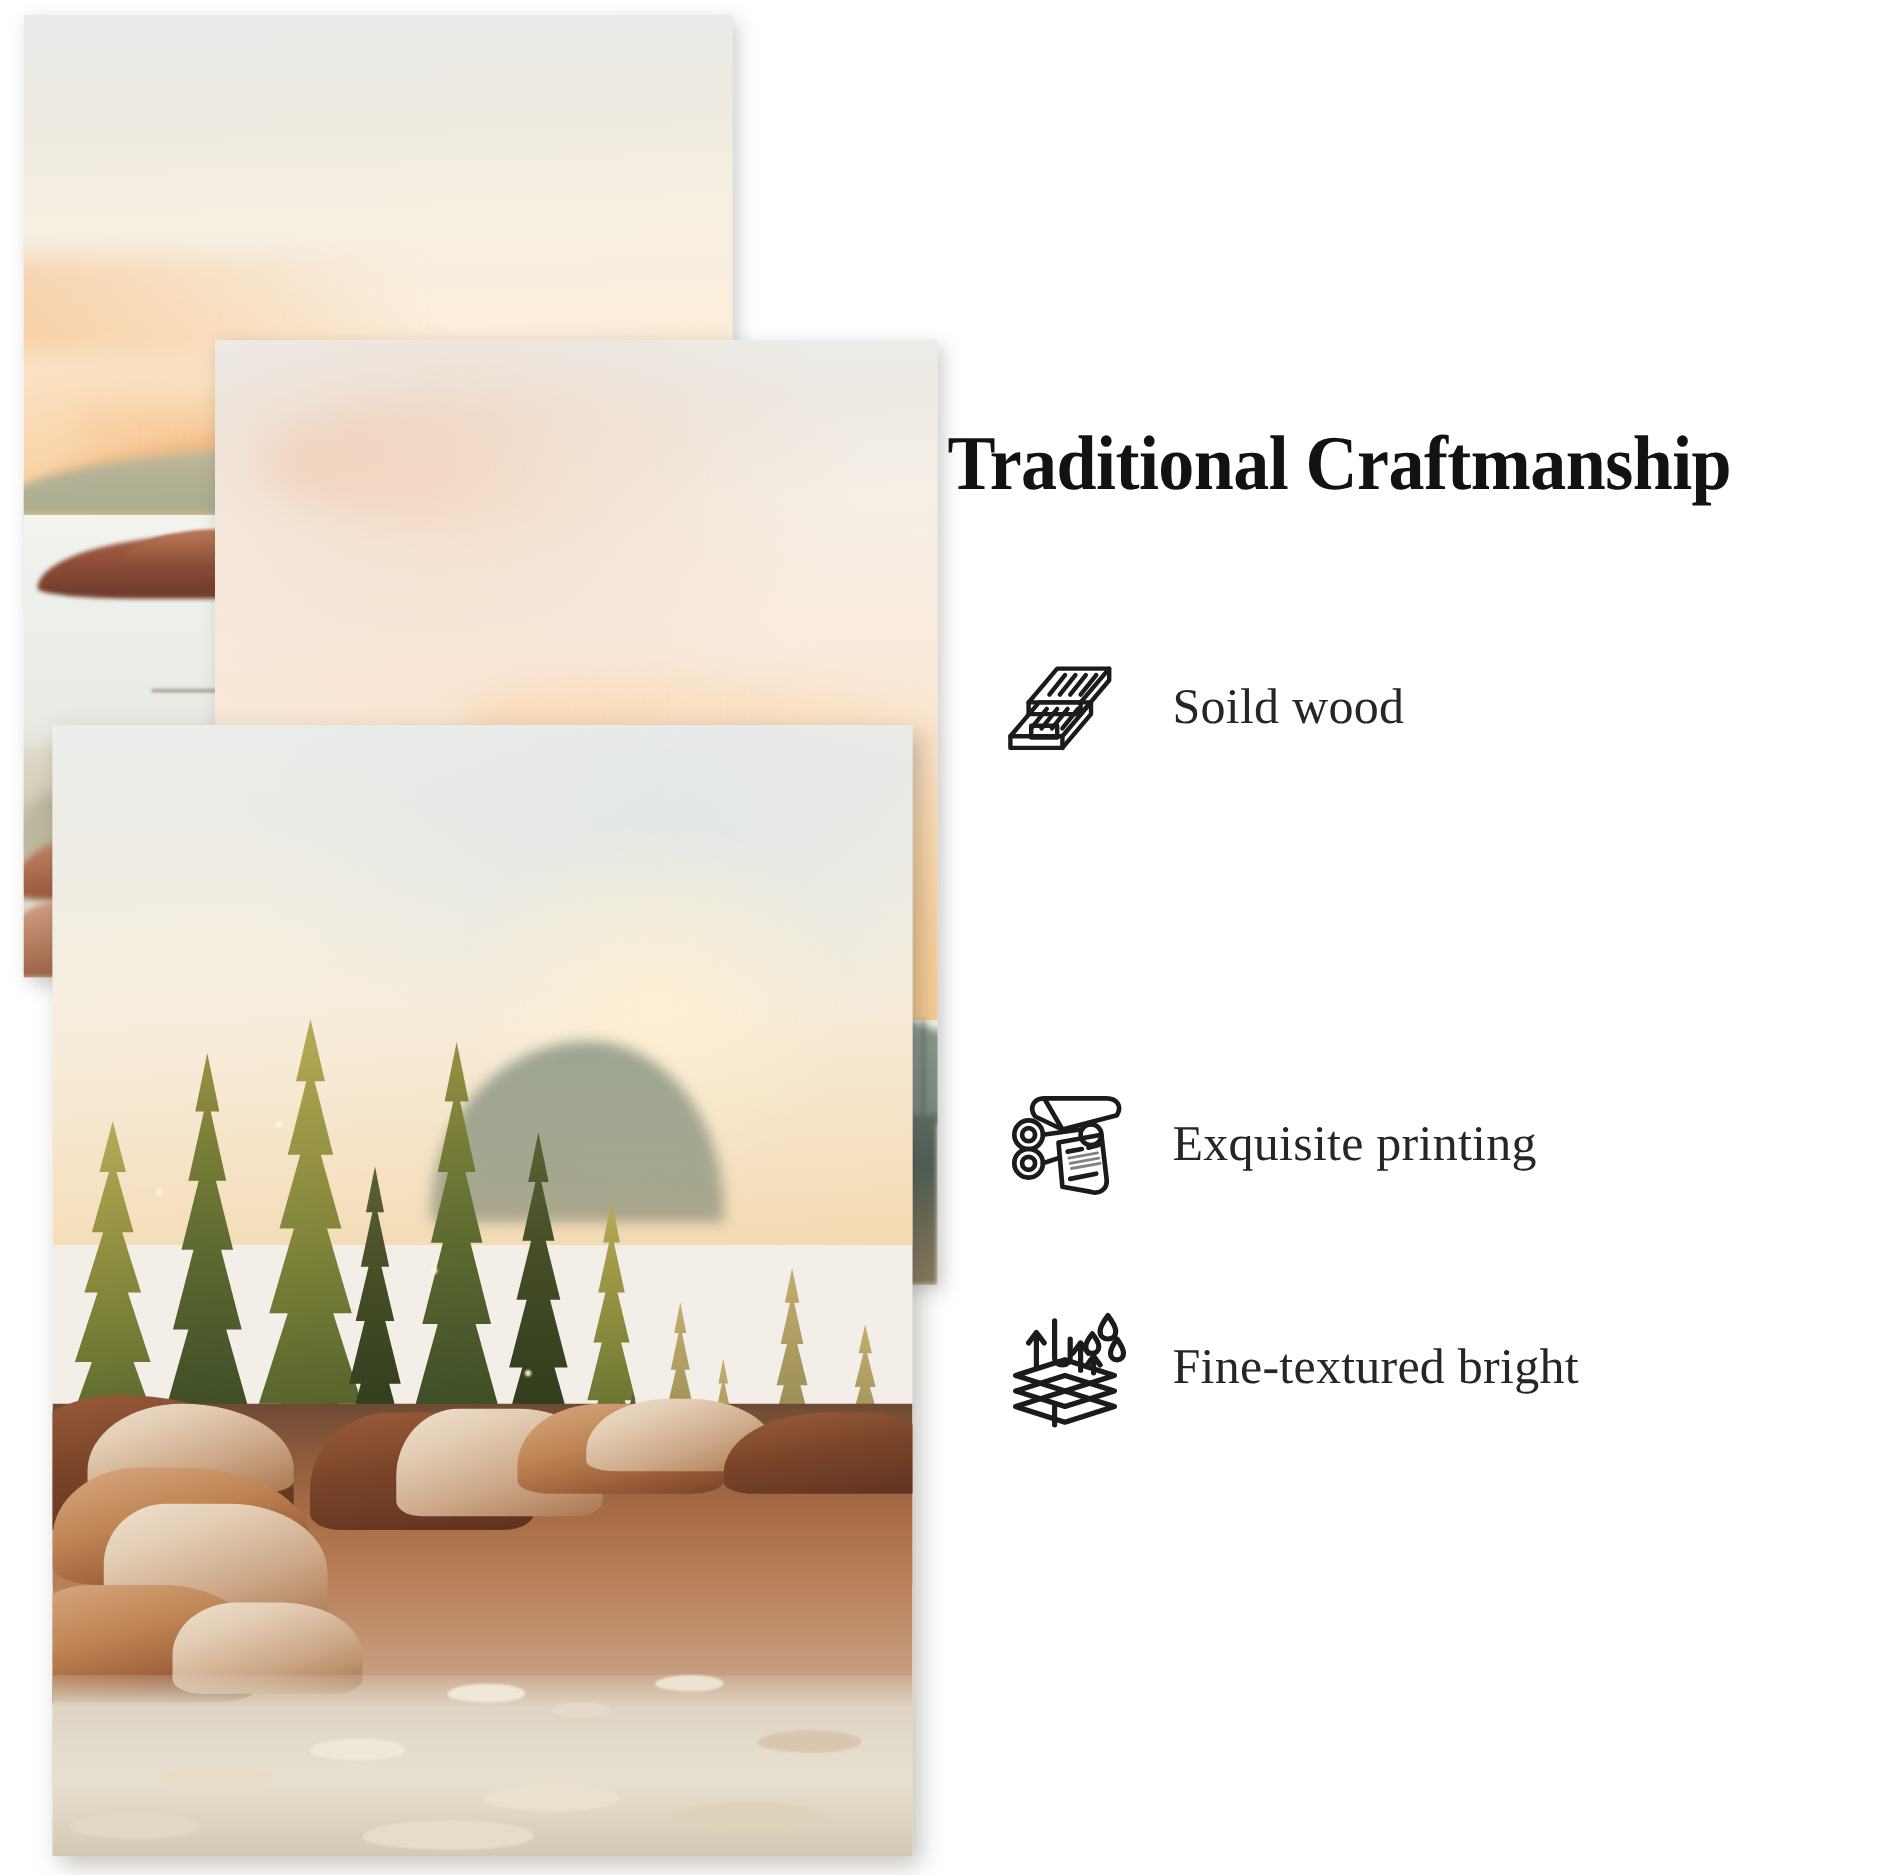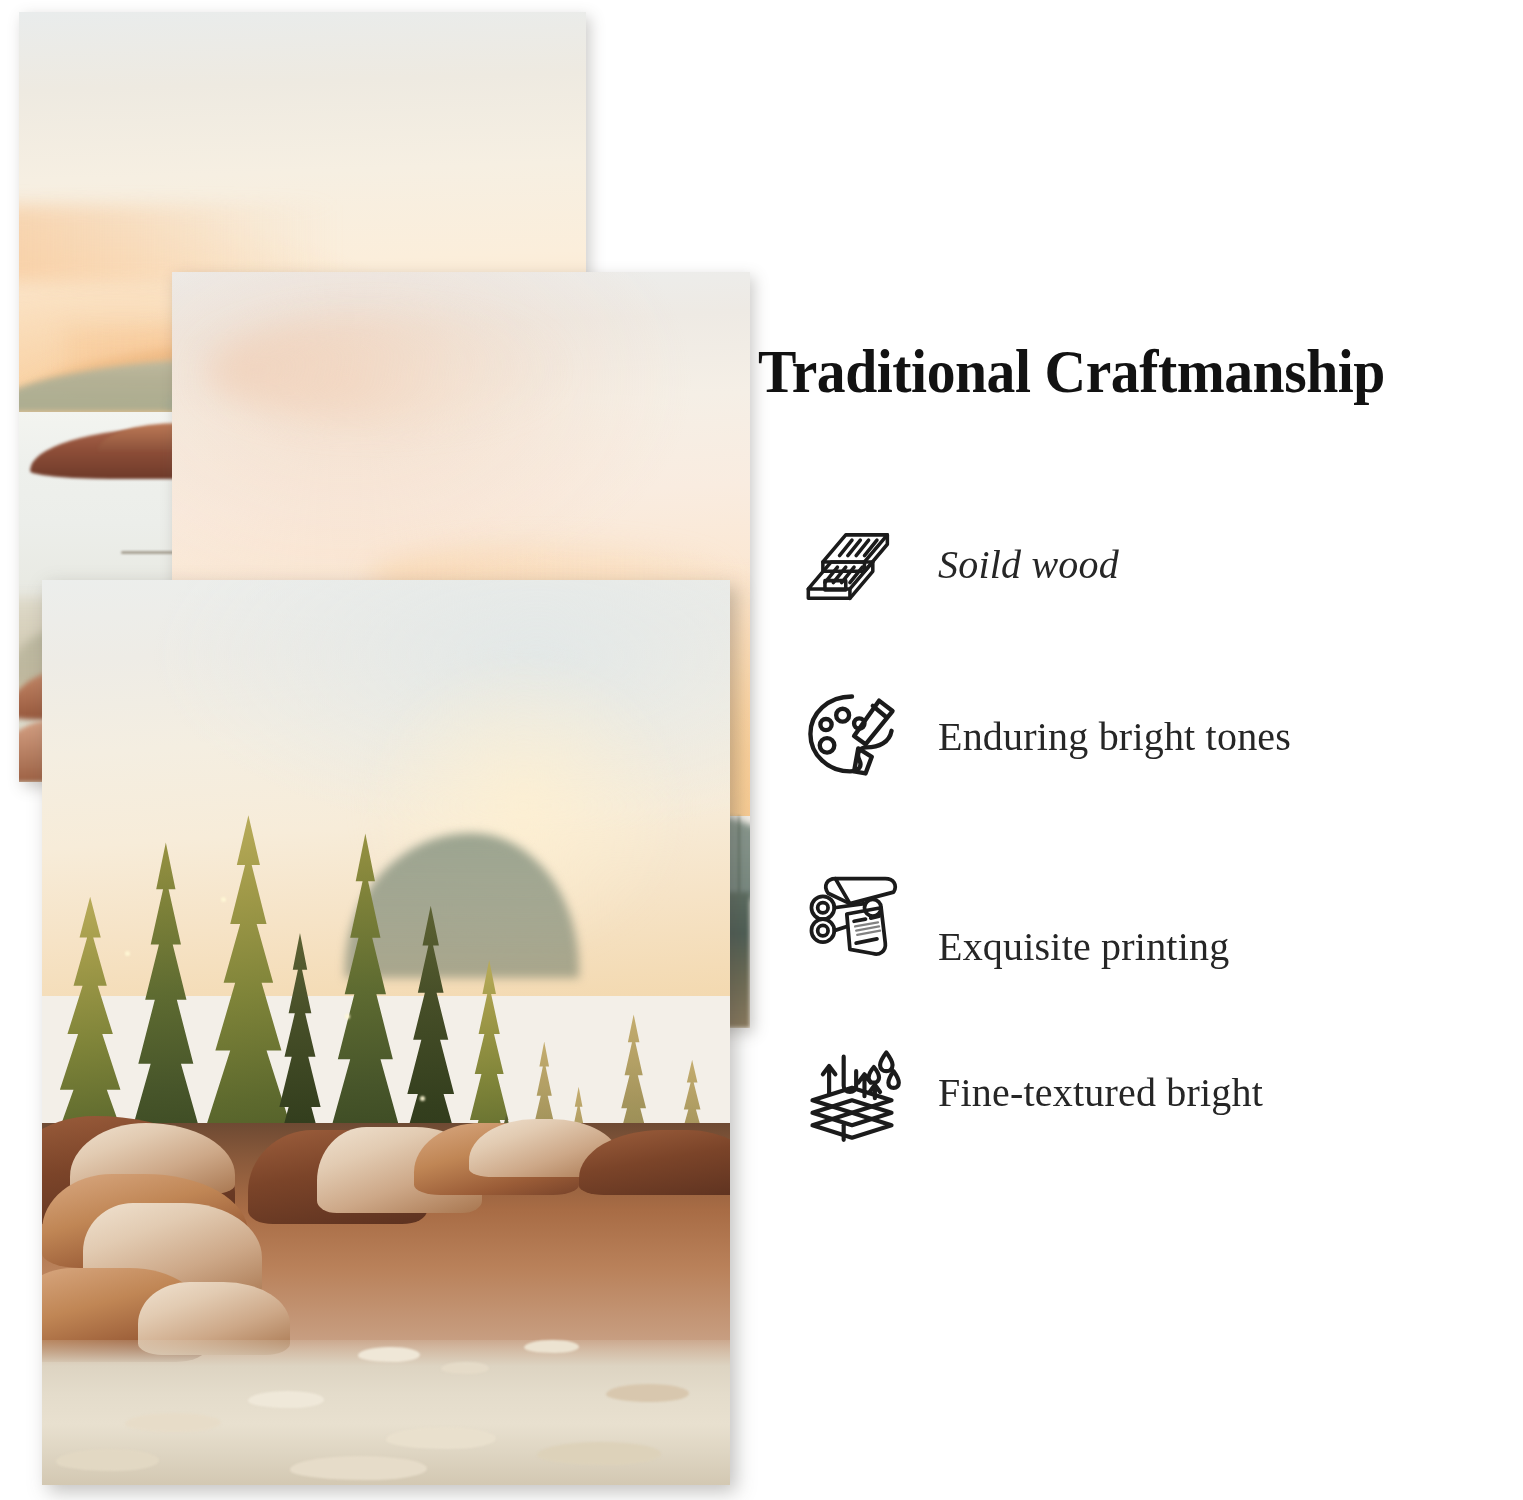--- a/index.html
+++ b/index.html
@@ -353,23 +353,23 @@
   }
   .feature-icon svg { display: block; }
   .feature-label {
     font-family: "Liberation Serif", "DejaVu Serif", serif;
     font-size: 40px;
     font-weight: 400;
     color: #262626;
     white-space: nowrap;
     letter-spacing: 0.2px;
   }
-  #feat-0 { top: 508px; font-style: italic; }
+  #feat-0 { top: 508px; }
   #feat-1 { top: 680px; }
-  #feat-2 { top: 858px; align-items: flex-end; }
+  #feat-2 { top: 858px; }
   #feat-3 { top: 1036px; }
 </style>
 </head>
 <body>
 
 <div id="stage">
 
   <div class="panel" id="panel-back">
     <div class="panel-art">
       <div class="sky"></div>
@@ -478,39 +478,20 @@
           <path d="M8 74 L8 83 L48 83 L48 74"></path>
           <path d="M70 48 L70 57 L48 83"></path>
           <path d="M36 53 L24 68 M44 53 L32 68 M52 53 L40 68 M60 53 L48 68"></path>
 
           <path d="M24 66 L44 66 L44 75 L24 75 Z"></path>
         </svg>
       </div>
       <div class="feature-label">Soild wood</div>
     </div>
 
-    <div class="feature" id="feat-1">
-      <div class="feature-icon">
-        <svg viewBox="0 0 100 100" width="104" height="104" fill="none" stroke="#1b1b1b" stroke-width="4.2" stroke-linejoin="round" stroke-linecap="round">
-          <path d="M50 12 C27 12 10 28 10 48 C10 68 27 84 48 84
-                   C57 84 60 79 57 73 C54 67 57 61 64 61
-                   C76 61 86 56 88 45"></path>
-          <circle cx="41" cy="30" r="6.2"></circle>
-          <circle cx="25" cy="39" r="5.4"></circle>
-          <circle cx="26" cy="59" r="7"></circle>
-          <circle cx="57" cy="38" r="5"></circle>
-
-          <path d="M76 16 L89 26 L63 58 L52 50 Z"></path>
-          <path d="M70 21 L82 31"></path>
-
-          <path d="M56 62 L69 70 L63 86 L52 84 Z"></path>
-        </svg>
-      </div>
-      <div class="feature-label">Enduring bright tones</div>
-    </div>
 
     <div class="feature" id="feat-2">
       <div class="feature-icon">
         <svg viewBox="0 0 100 100" width="104" height="104" fill="none" stroke="#1b1b1b" stroke-width="3.6" stroke-linejoin="round" stroke-linecap="round">
 
           <path d="M34 16 L82 16 C90 16 94 22 90 29 L48 40 Z"></path>
           <path d="M34 16 C26 16 22 23 27 30 L48 40"></path>
 
           <circle cx="22" cy="44" r="11"></circle>
           <circle cx="22" cy="44" r="5"></circle>

